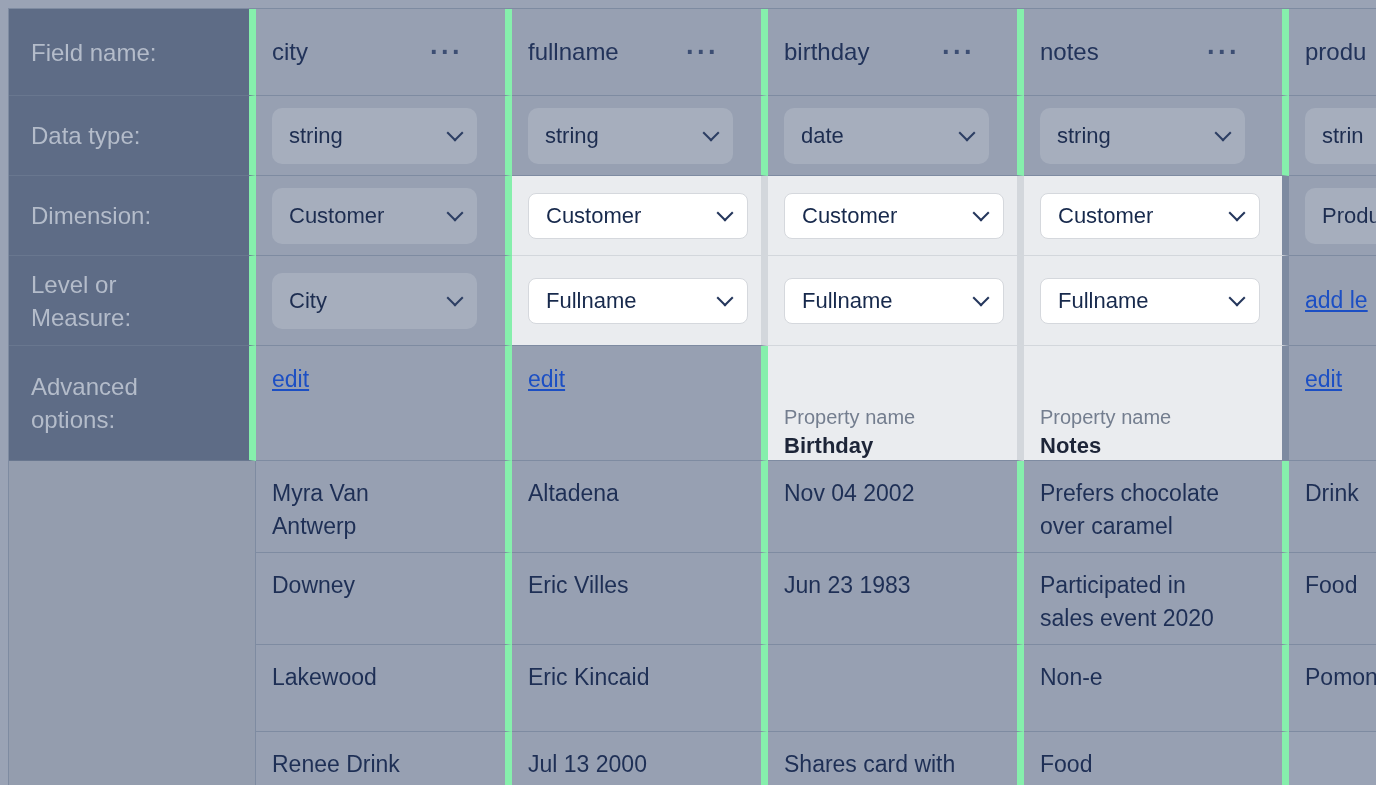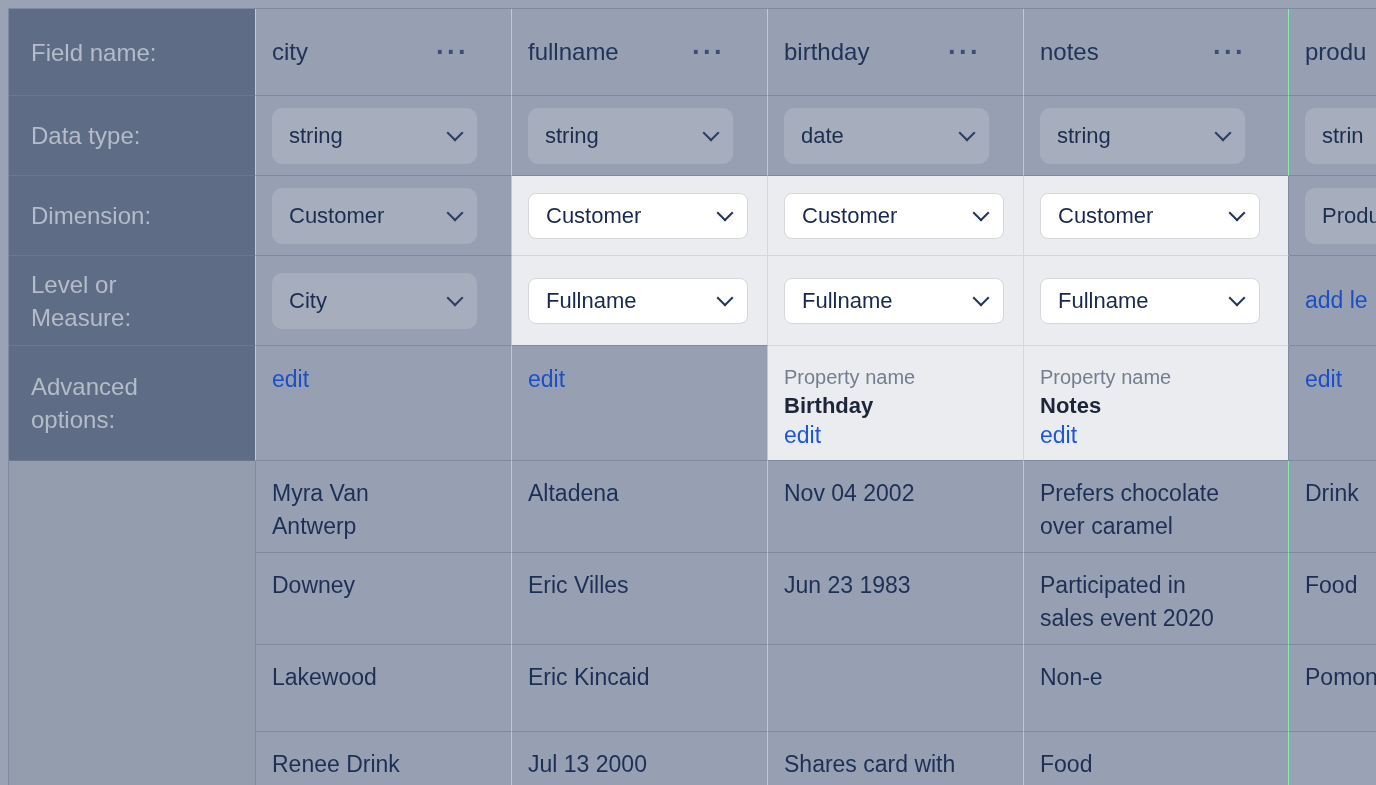--- a/index.html
+++ b/index.html
@@ -13,21 +13,21 @@
     position: absolute; left: 8px; top: 8px;
     display: grid;
     grid-template-columns: 247px 256px 256px 256px 265px 300px;
     grid-template-rows: 87px 80px 80px 90px 115px 92px 92px 87px 120px;
     border-left: 1px solid #7e8ba1;
     border-top: 1px solid #7e8ba1;
   }
   .cell {
     box-sizing: border-box;
     background: #97a0b2;
-    border-right: 1px solid #86efac;
+    border-right: 7px solid #86efac;
     border-bottom: 1px solid #7e8ba1;
     overflow: hidden;
   }
   
   .label {
     background: #5e6c86;
     border-bottom-color: #69778f;
     color: #b4bcca;
     font-size: 24px; line-height: 33px;
     display: flex; align-items: center;
@@ -69,23 +69,23 @@
     width: 220px; height: 46px;
     background: #ffffff;
     border: 1px solid #d5d8dd; border-radius: 8px;
     color: #17294c;
   }
   .hl .chev { border-color: #24365c; }
   .bb-dark { border-bottom-color: #7e8ba1 !important; }
   .br-dark { border-right-color: #7e8ba1 !important; }
   
   .adv { padding: 18px 16px; }
-  .lnk { color: #1c4fc4; font-size: 23px; line-height: 31px; cursor: pointer; display: inline-block; }
+  .lnk { color: #1c4fc4; font-size: 23px; line-height: 31px; cursor: pointer; display: inline-block; text-decoration: underline; }
   .hl .lnk { color: #1d55dd; }
-  .prop-label { color: #747e8f; font-size: 20px; line-height: 27px; }
+  .prop-label { color: #747e8f; font-size: 20px; line-height: 27px; margin-top: 40px; }
   .prop-name { color: #1d2538; font-size: 22px; font-weight: 700; line-height: 29px; }
   
   .data { padding: 16px 16px 0; color: #1e2f55; font-size: 23px; line-height: 33px; }
   .data span { display: inline-block; }
   .c-fullname span { max-width: 150px; }
   .c-notes span { max-width: 198px; }
   
   .panel {
     grid-column: 1; grid-row: 6 / 10;
     background: #949dae;

